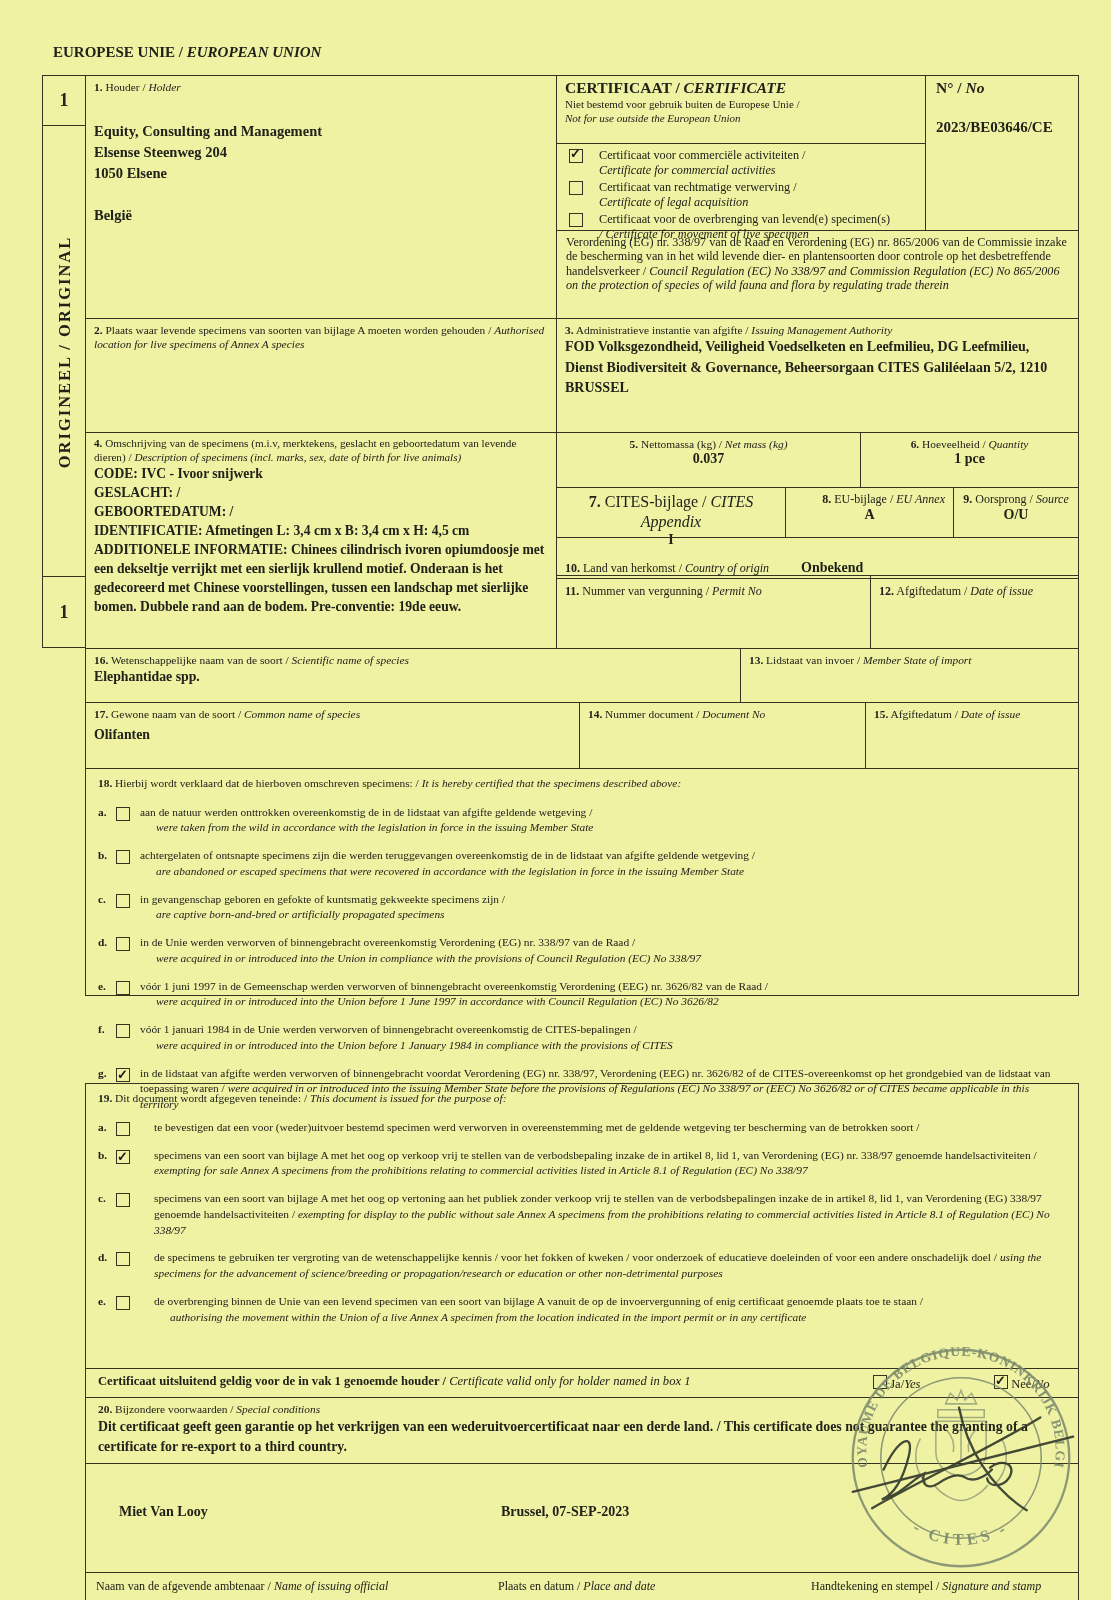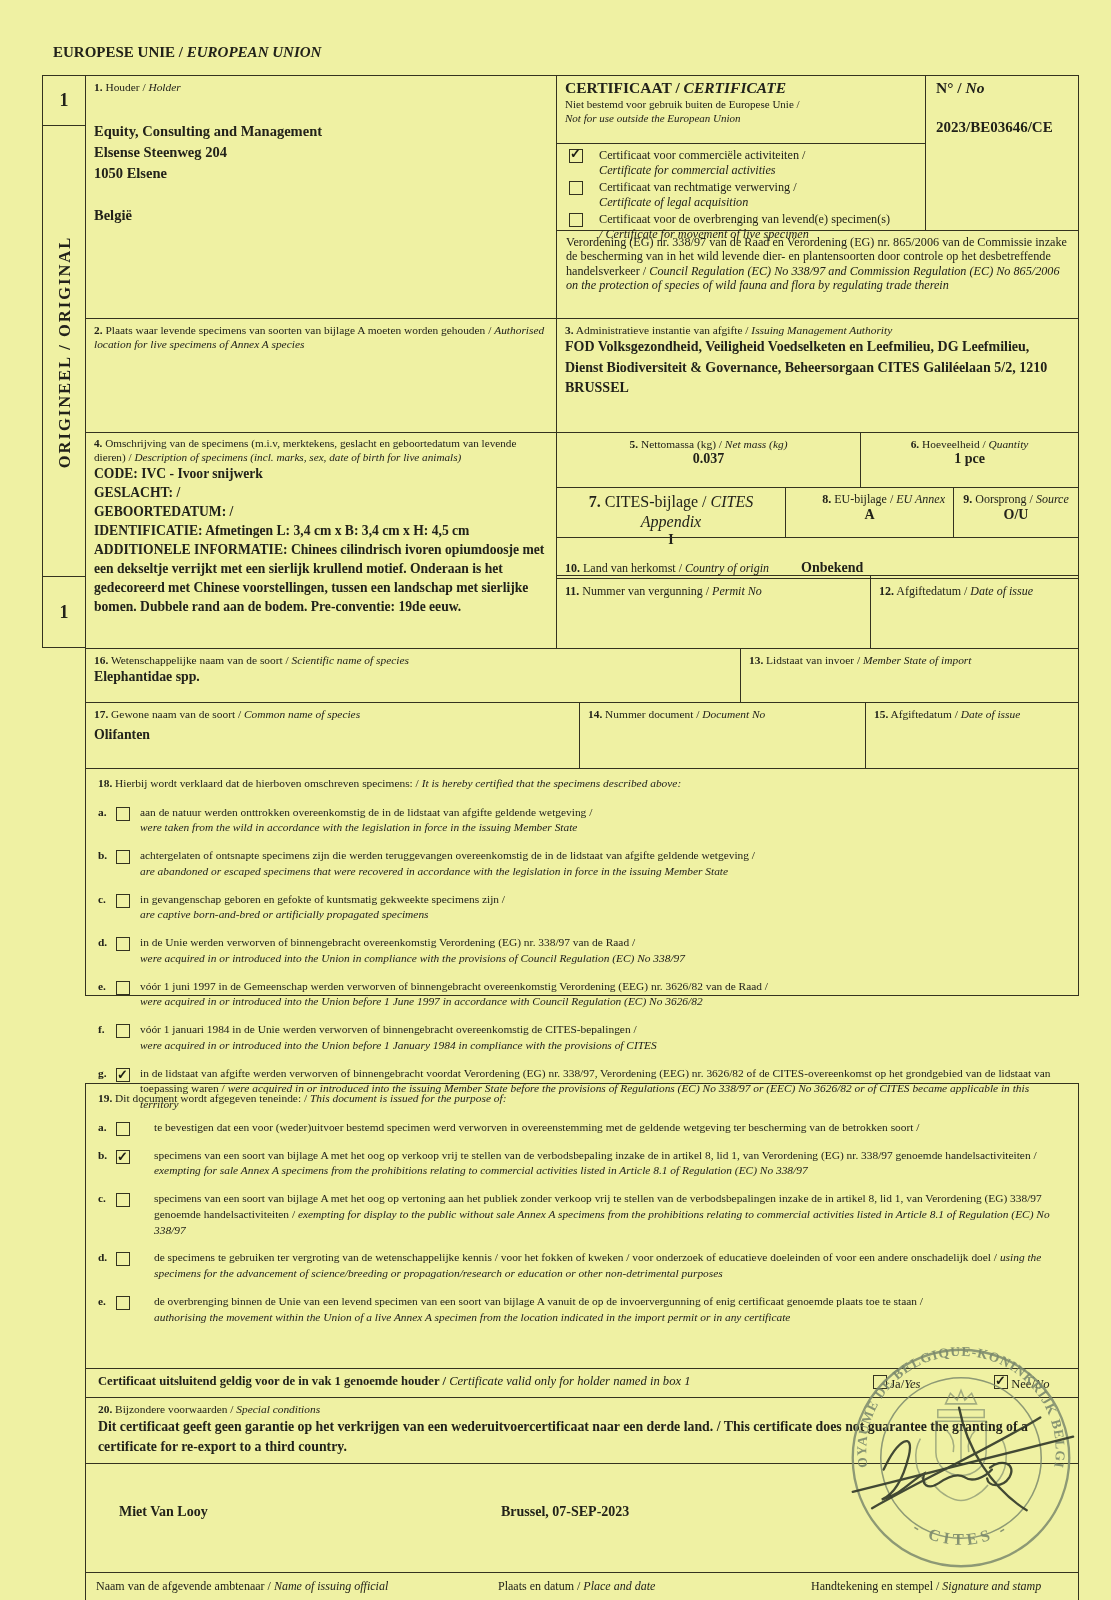--- a/index.html
+++ b/index.html
@@ -24,21 +24,21 @@
   .opt-en{display:block;font-style:italic;}
   .sect{font-size:11.4px;line-height:1.38;}
   .intro{margin-bottom:13px;}
   .intro i{font-style:italic;}
   .item{display:flex;margin-bottom:12px;}
   .item .lt{font-weight:bold;width:18px;flex:none;}
   .item .cb{margin-top:2px;margin-right:10px;}
   .s19 .item .cb{margin-right:24px;}
   .txt{flex:1;}
   .txt.stack .nl{display:block;}
-  .txt.stack .en{display:block;font-style:italic;}
+  .txt.stack .en{display:block;font-style:italic;margin-left:16px;}
   .txt.flow .nl{display:inline;}
   .txt.flow .en{display:inline;font-style:italic;}
   .vert-wrap{overflow:visible;}
   .vert-inner{position:absolute;width:452px;height:44px;left:-204px;top:204px;
     transform:rotate(-90deg);display:flex;align-items:center;justify-content:center;
     font-weight:bold;font-size:16.5px;letter-spacing:2px;}
   .copy-num{display:flex;align-items:center;justify-content:center;font-weight:bold;font-size:18px;}
   svg{display:block;}
   .stamp-layer{pointer-events:none;}
 </style>

